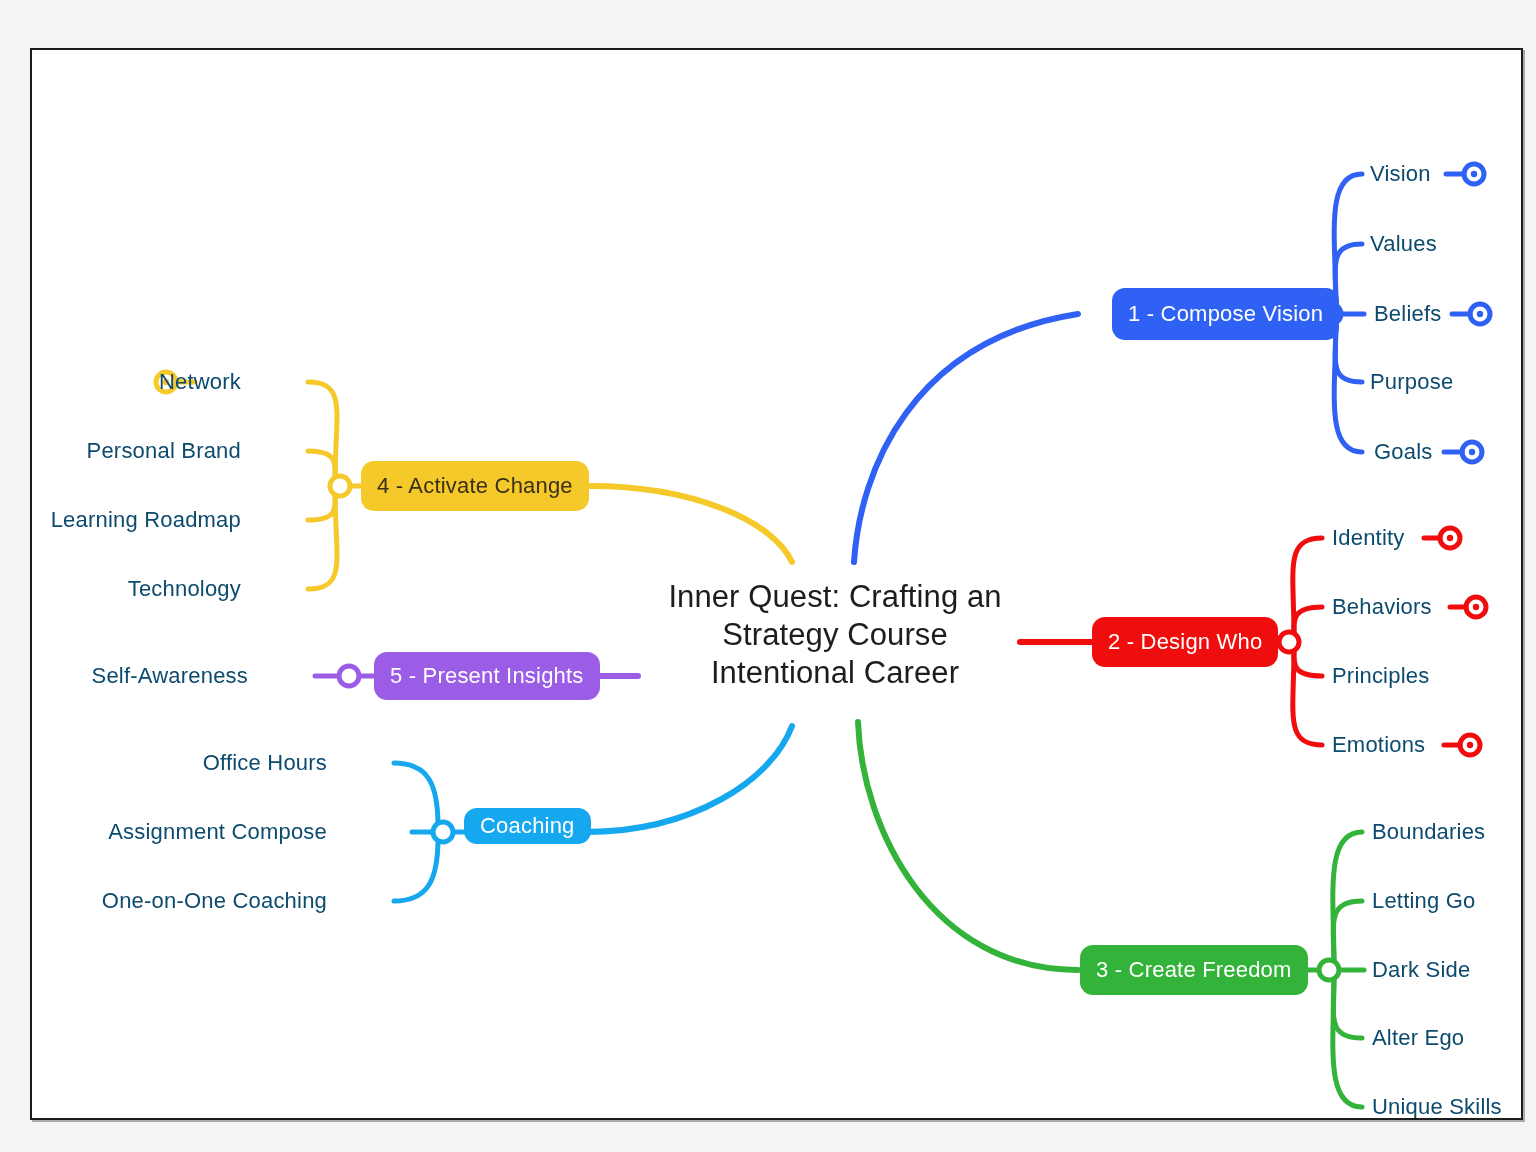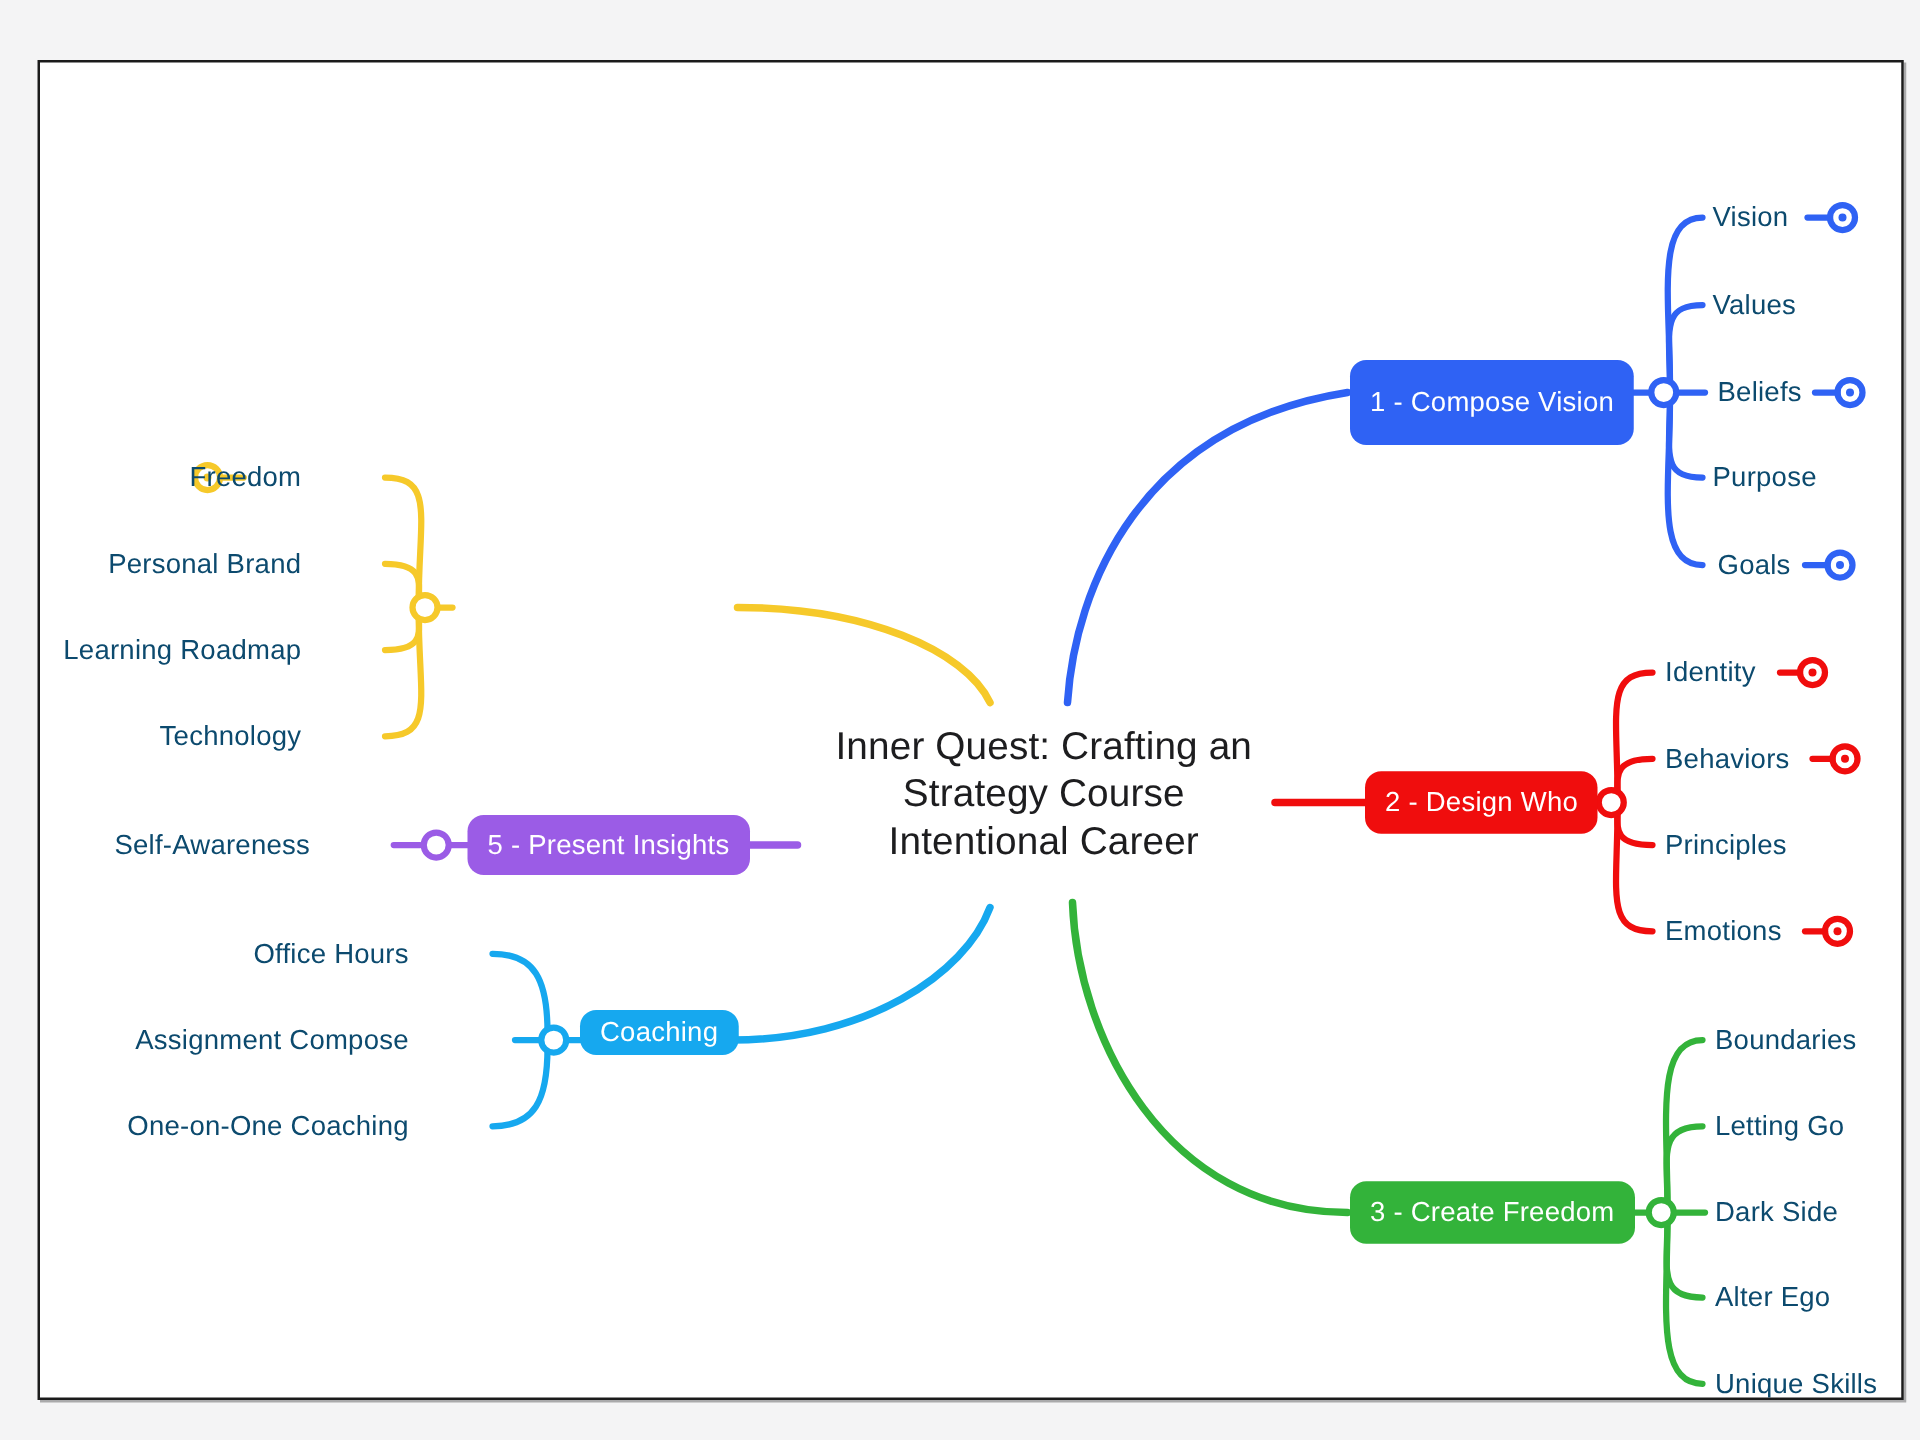--- a/index.html
+++ b/index.html
@@ -188,26 +188,27 @@
 
       </g>
     </svg>
 
     <div class="root-title">
       <div>Inner Quest: Crafting an</div>
       <div>Strategy Course</div>
       <div>Intentional Career</div>
     </div>
 
-    <div class="pill blue" style="left:1048px; top:238px; height:68px;">1 - Compose Vision</div>
+    <div class="pill blue" style="left:1080px; top:238px; height:52px;">1 - Compose Vision</div>
 
     <div class="pill red" style="left:1060px; top:567px; height:50px;">2 - Design Who</div>
 
     <div class="pill green" style="left:1048px; top:895px; height:50px;">3 - Create Freedom</div>
 
+    <div class="pill yellow" style="left:329px; top:411px; height:50px;">4 - Activate Change</div>
 
     <div class="pill purple" style="left:342px; top:602px; height:48px;">5 - Present Insights</div>
 
     <div class="pill cyan" style="left:432px; top:758px; height:36px;">Coaching</div>
 
     <div class="leaf right" style="left:1338px; top:111px;">Vision</div>
     <div class="leaf right" style="left:1338px; top:181px;">Values</div>
     <div class="leaf right" style="left:1342px; top:251px;">Beliefs</div>
     <div class="leaf right" style="left:1338px; top:319px;">Purpose</div>
     <div class="leaf right" style="left:1342px; top:389px;">Goals</div>
@@ -216,21 +217,21 @@
     <div class="leaf right" style="left:1300px; top:544px;">Behaviors</div>
     <div class="leaf right" style="left:1300px; top:613px;">Principles</div>
     <div class="leaf right" style="left:1300px; top:682px;">Emotions</div>
 
     <div class="leaf right" style="left:1340px; top:769px;">Boundaries</div>
     <div class="leaf right" style="left:1340px; top:838px;">Letting Go</div>
     <div class="leaf right" style="left:1340px; top:907px;">Dark Side</div>
     <div class="leaf right" style="left:1340px; top:975px;">Alter Ego</div>
     <div class="leaf right" style="left:1340px; top:1044px;">Unique Skills</div>
 
-    <div class="leaf left" style="right:1280px; top:319px;">Freedom</div>
+    <div class="leaf left" style="right:1280px; top:319px;">Network</div>
     <div class="leaf left" style="right:1280px; top:388px;">Personal Brand</div>
     <div class="leaf left" style="right:1280px; top:457px;">Learning Roadmap</div>
     <div class="leaf left" style="right:1280px; top:526px;">Technology</div>
 
     <div class="leaf left" style="right:1273px; top:613px;">Self-Awareness</div>
 
     <div class="leaf left" style="right:1194px; top:700px;">Office Hours</div>
     <div class="leaf left" style="right:1194px; top:769px;">Assignment Compose</div>
     <div class="leaf left" style="right:1194px; top:838px;">One-on-One Coaching</div>
 

